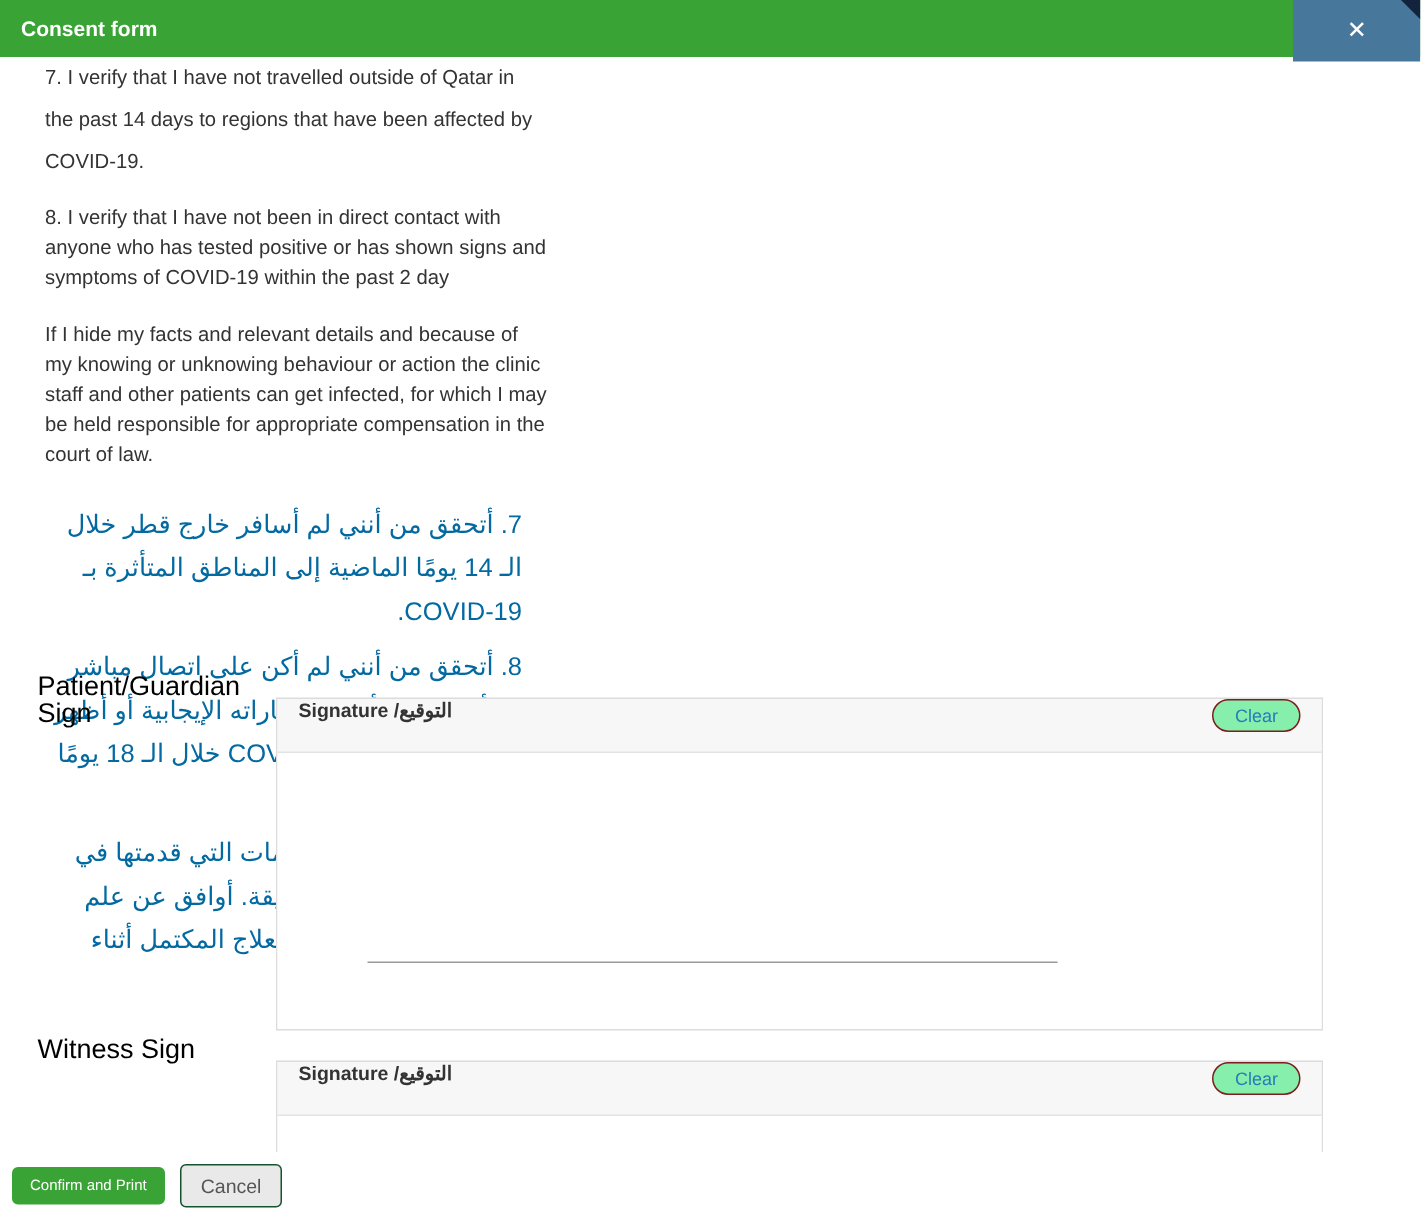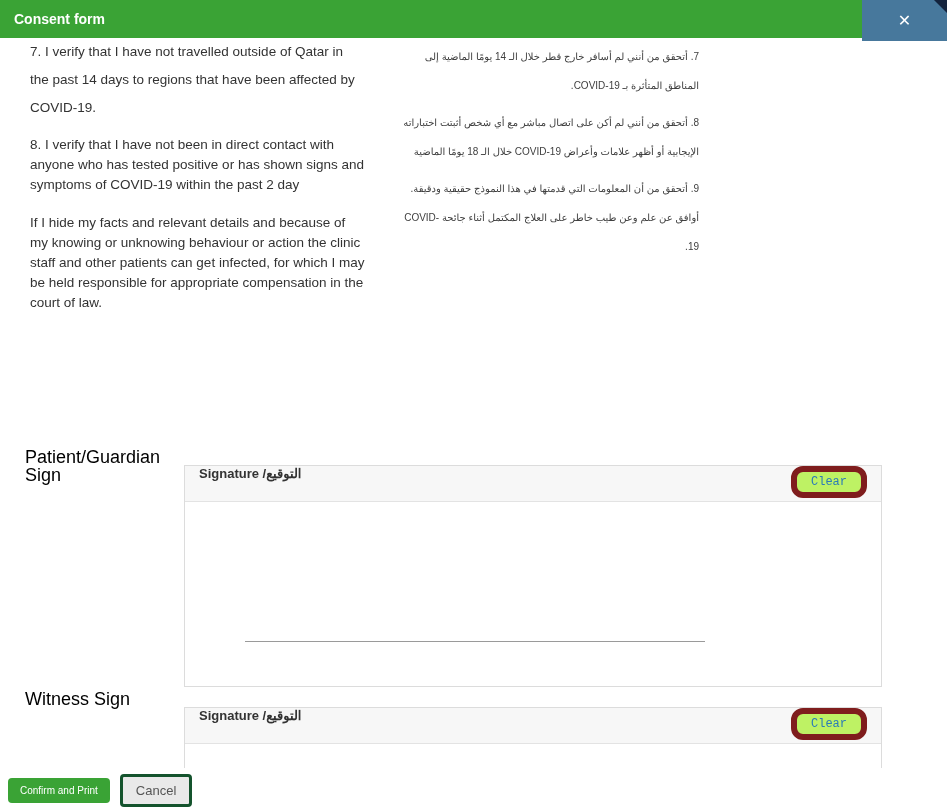--- a/index.html
+++ b/index.html
@@ -25,50 +25,50 @@
   }
   .close-btn .x {
     color:#ffffff; font-size:16px; line-height:1;
   }
   .corner-tri {
     position:absolute; top:0; right:0; width:0; height:0;
     border-top:13px solid #13233d; border-left:13px solid transparent;
   }
 
   
-  .content { position:absolute; top:38px; left:0; right:15px; display:flex; }
+  .content { position:absolute; top:38px; left:0; right:15px; display:flex;flex-direction:column; }
   .col-en { margin-left:30px; width:335px; }
   .col-ar { margin-left:30px; width:318px; direction:rtl; text-align:right; }
   .col-en p {
     font-size:13.5px; color:#333; line-height:20px; margin:0 0 18px 0;
   }
   .col-en p.loose { line-height:28px; margin-bottom:13px; }
   .col-ar p {
-    font-size:10px; color:#404040; line-height:29px; margin:4px 14px 8px 0;
+    font-size:17px; color:#0369a1; line-height:29px; margin:4px 0 8px 0;
   }
 
   
   .side-label {
     position:absolute; left:25px; width:135px;
     font-size:18px; color:#000000; line-height:18px;
   }
   .sig-box {
     position:absolute; left:184px; width:698px;
     border:1px solid #dcdcdc; background:#fff;
   }
   .sig-header {
     height:36px; background:#f7f7f7; border-bottom:1px solid #e3e3e3;
     display:flex; align-items:flex-start; justify-content:space-between;
     padding:0 14px;
   }
   .sig-title { font-size:13px; font-weight:600; color:#333; }
   .clear-btn {
-    font-family:Liberation Mono, monospace;
-    font-size:12px; color:#2a7ab9; background:#bef264;
-    border:6px solid #7f1d1d; border-radius:12px;
+    font-family:Liberation Sans, sans-serif;
+    font-size:12px; color:#2a7ab9; background:#86efac;
+    border:1px solid #7f1d1d; border-radius:12px;
     padding:3px 14px; cursor:pointer; line-height:1.2;
   }
   .sig-canvas { position:relative; background:#fff; }
   .sig-canvas.patient { height:184px; }
   .sig-canvas.witness { height:70px; }
   .sig-line {
     position:absolute; left:60px; bottom:44px; width:460px; height:0;
     border-top:1px solid #9a9a9a;
   }
 
@@ -77,21 +77,21 @@
     position:absolute; left:0; right:0; bottom:0; height:44px;
     background:#ffffff; display:flex; align-items:center; padding-left:8px;
   }
   .btn-confirm {
     font-family:"Liberation Sans", sans-serif;
     background:#3aa335; color:#fff; border:none; border-radius:4px;
     font-size:10px; padding:7px 12px; cursor:pointer; margin-right:10px;
   }
   .btn-cancel {
     font-family:"Liberation Sans", sans-serif;
-    background:#e9e9e9; color:#555; border:3px solid #14532d; border-radius:4px;
+    background:#e9e9e9; color:#555; border:1px solid #14532d; border-radius:4px;
     font-size:13px; padding:6px 13px; cursor:pointer;
   }
 </style>
 </head>
 <body>
 
 <div class="page">
 
   <div class="titlebar">
     <span class="title">Consent form</span>

